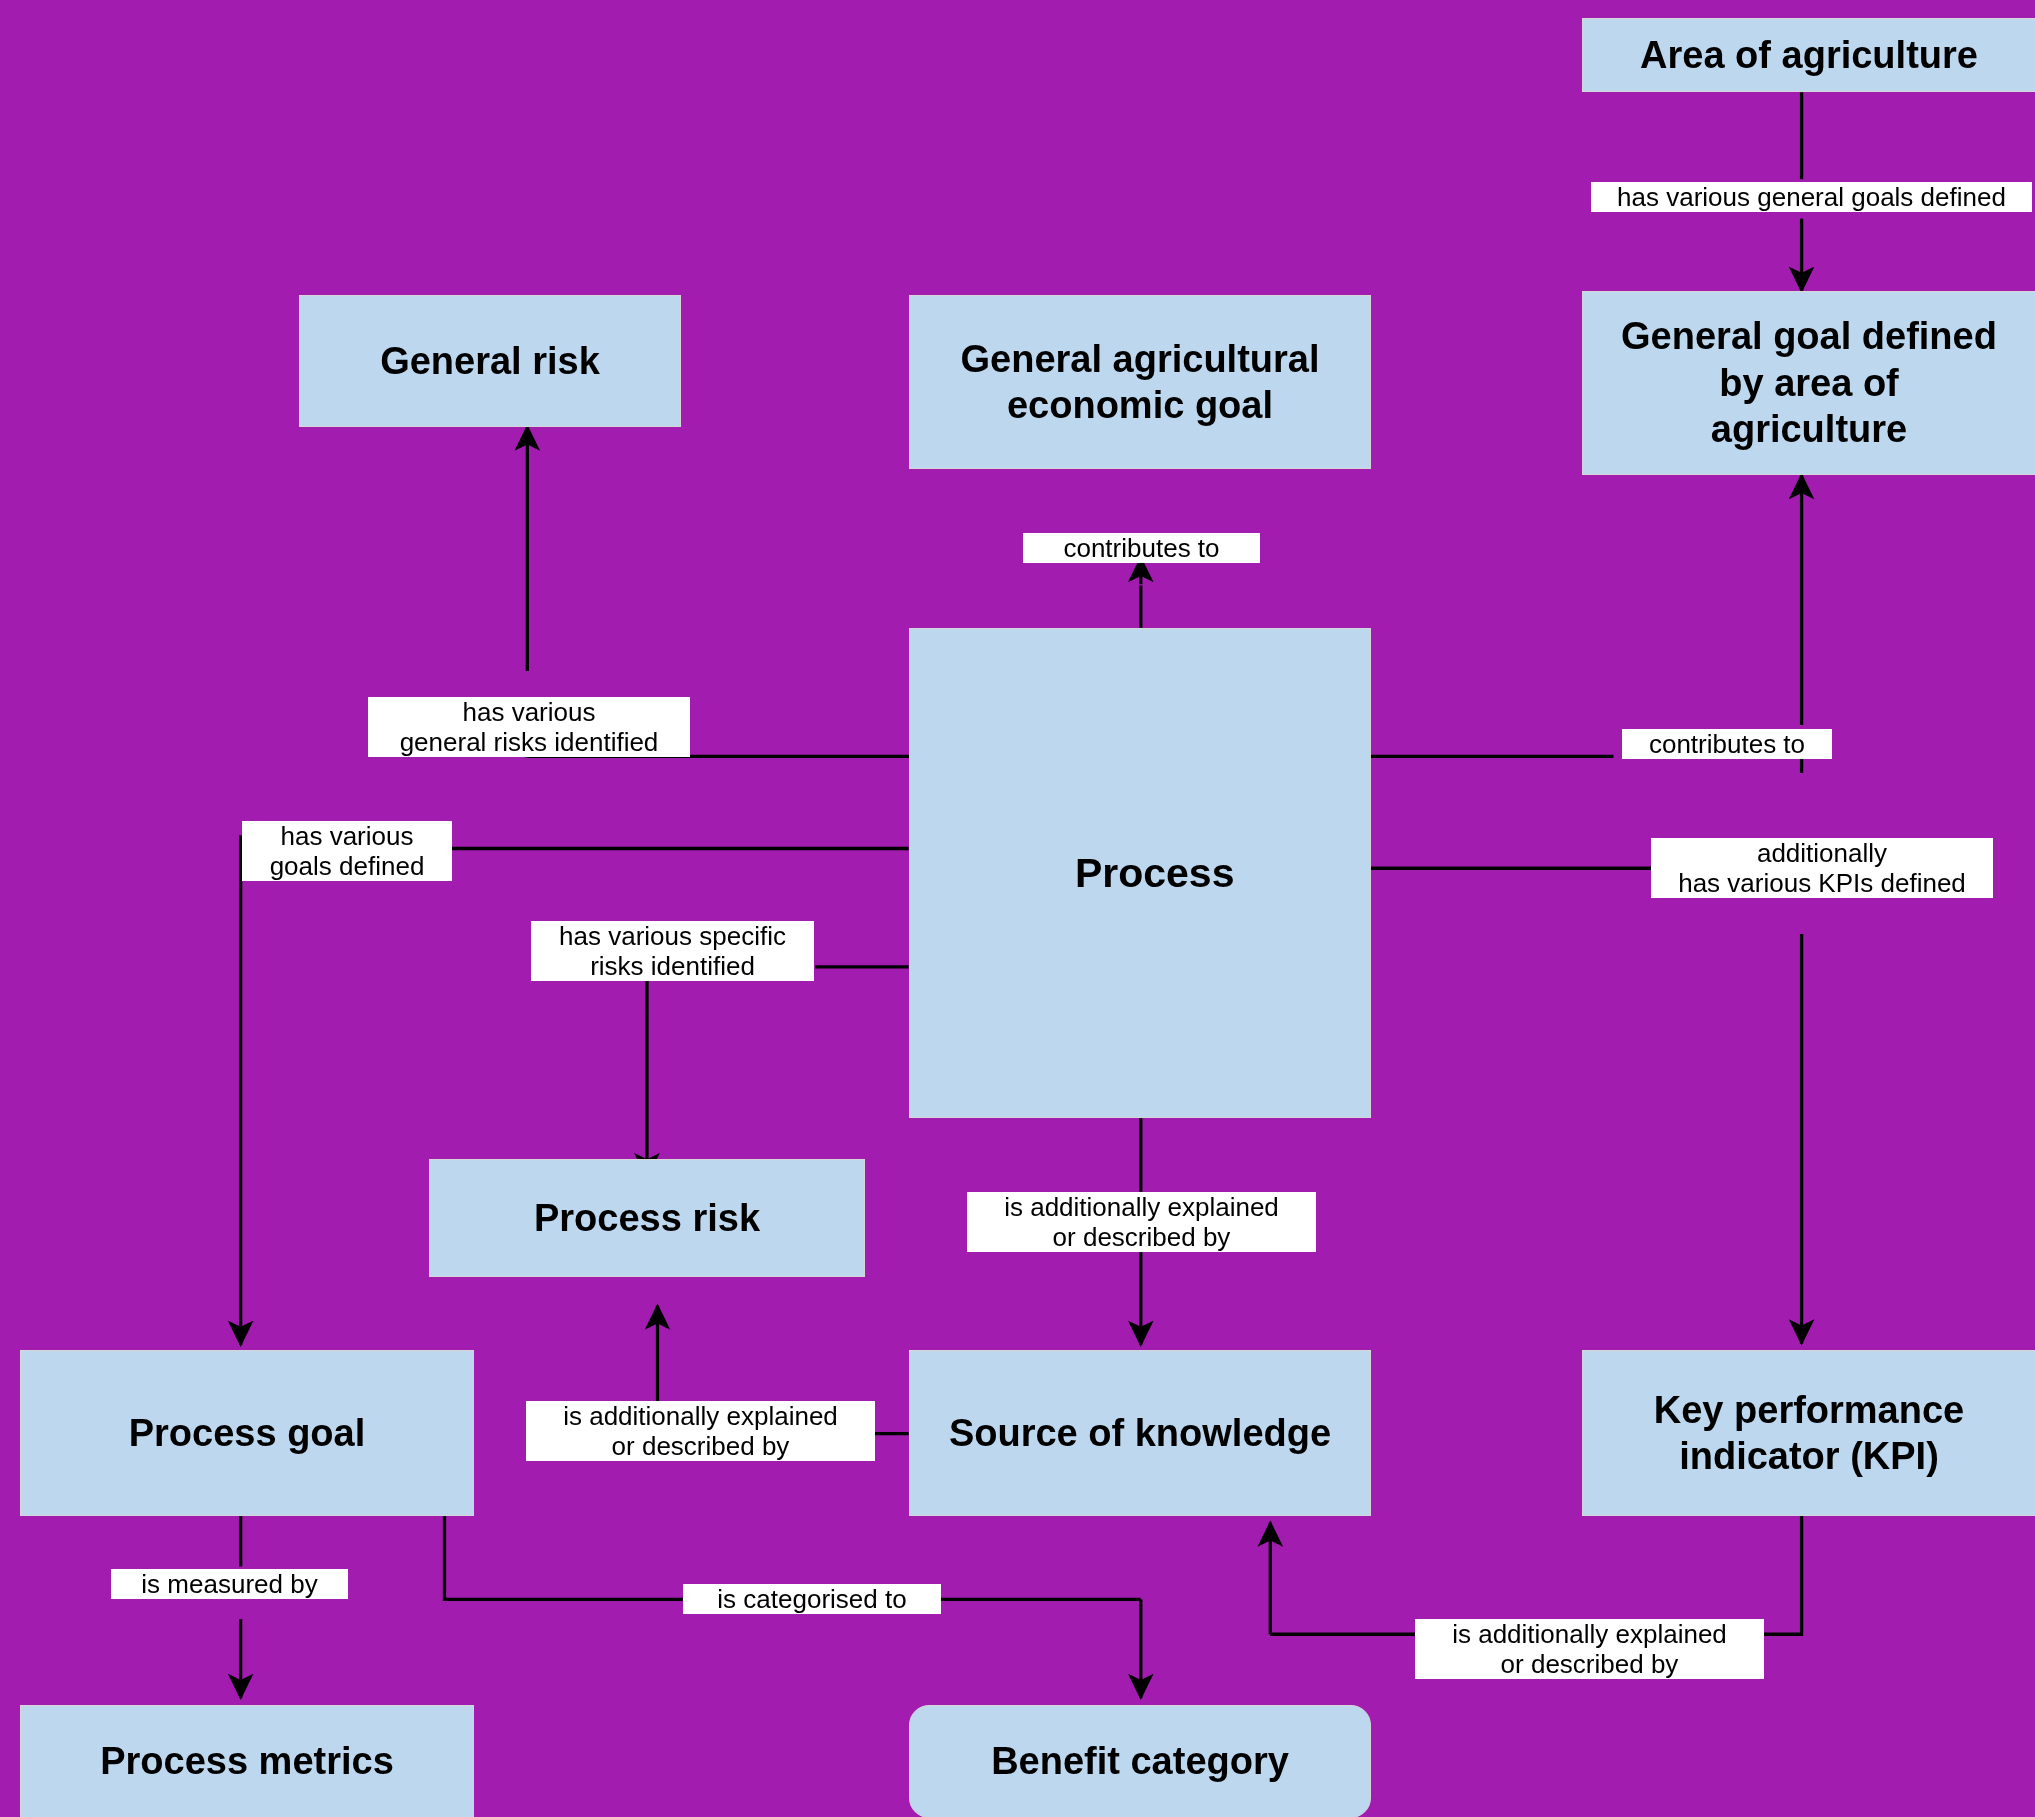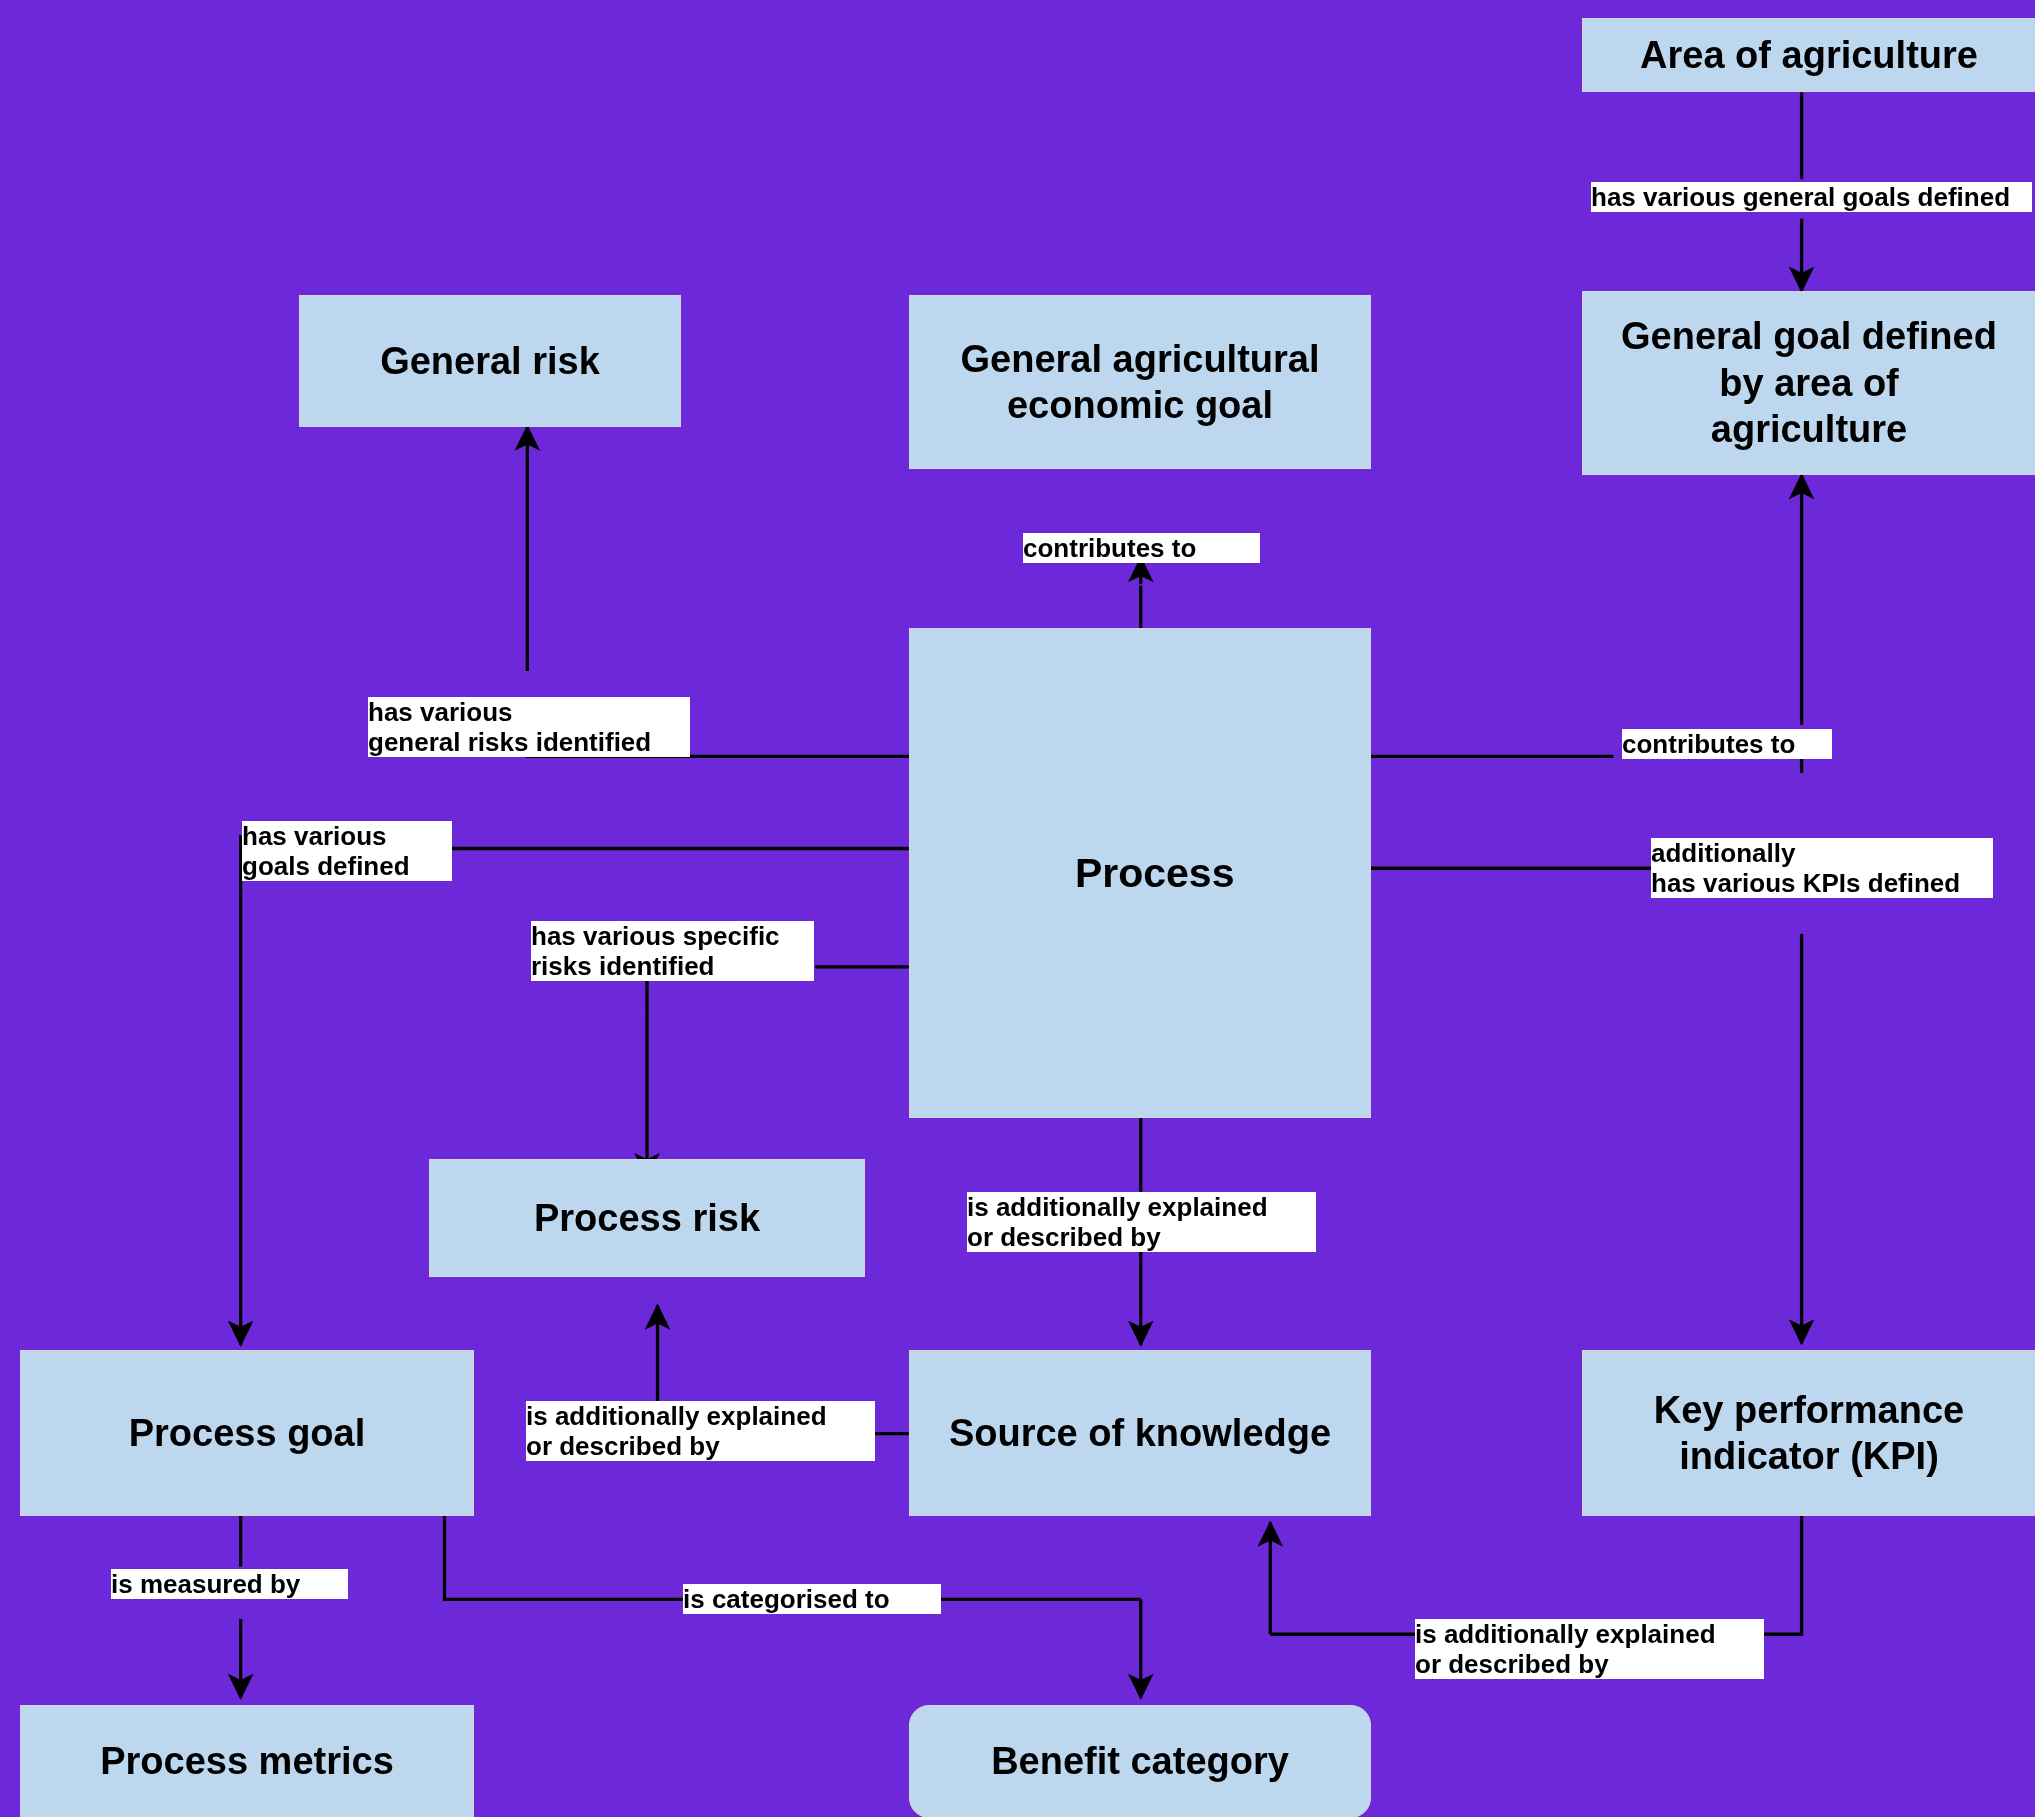--- a/index.html
+++ b/index.html
@@ -7,21 +7,21 @@
     padding: 0;
     background: #ffffff;
   }
   body {
     font-family: "Liberation Sans", sans-serif;
   }
   #diagram-root {
     position: relative;
     width: 2035px;
     height: 1818px;
-    background: #6d28d9;
+    background: #a21caf;
     overflow: hidden;
   }
   #diagram-svg {
     position: absolute;
     top: 0;
     left: 0;
     width: 2035px;
     height: 1818px;
   }
   .node-box {
@@ -40,22 +40,22 @@
     box-sizing: border-box;
   }
   .node-label {
     display: block;
     width: 100%;
     white-space: pre-line;
   }
   .edge-label {
     position: absolute;
     color: #000000;
-    font-weight: bold;
-    text-align: left;
+    font-weight: normal;
+    text-align: center;
     line-height: 1.16;
     white-space: pre-line;
     background: #ffffff;
     box-sizing: border-box;
   }
   .fs-big  { font-size: 38px; }
   .fs-proc { font-size: 41px; }
   .fs-lbl  { font-size: 26px; }
 </style>
 </head>

